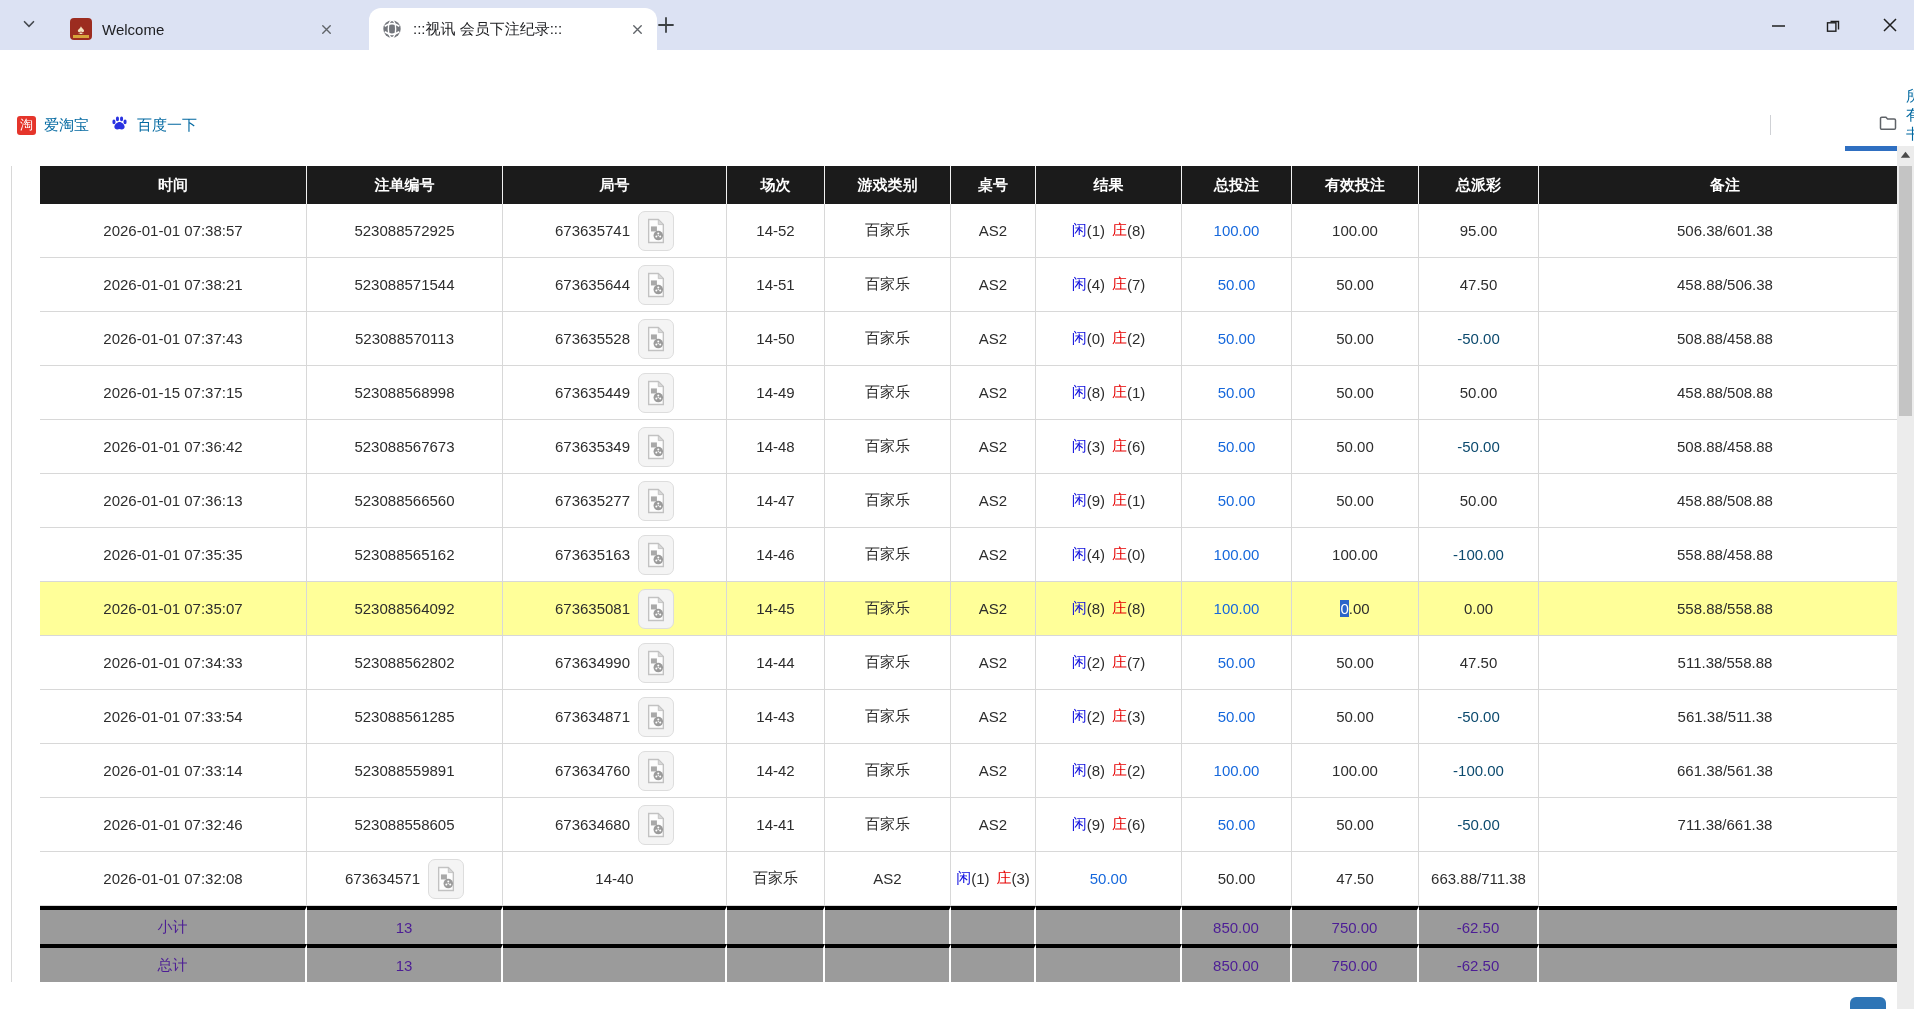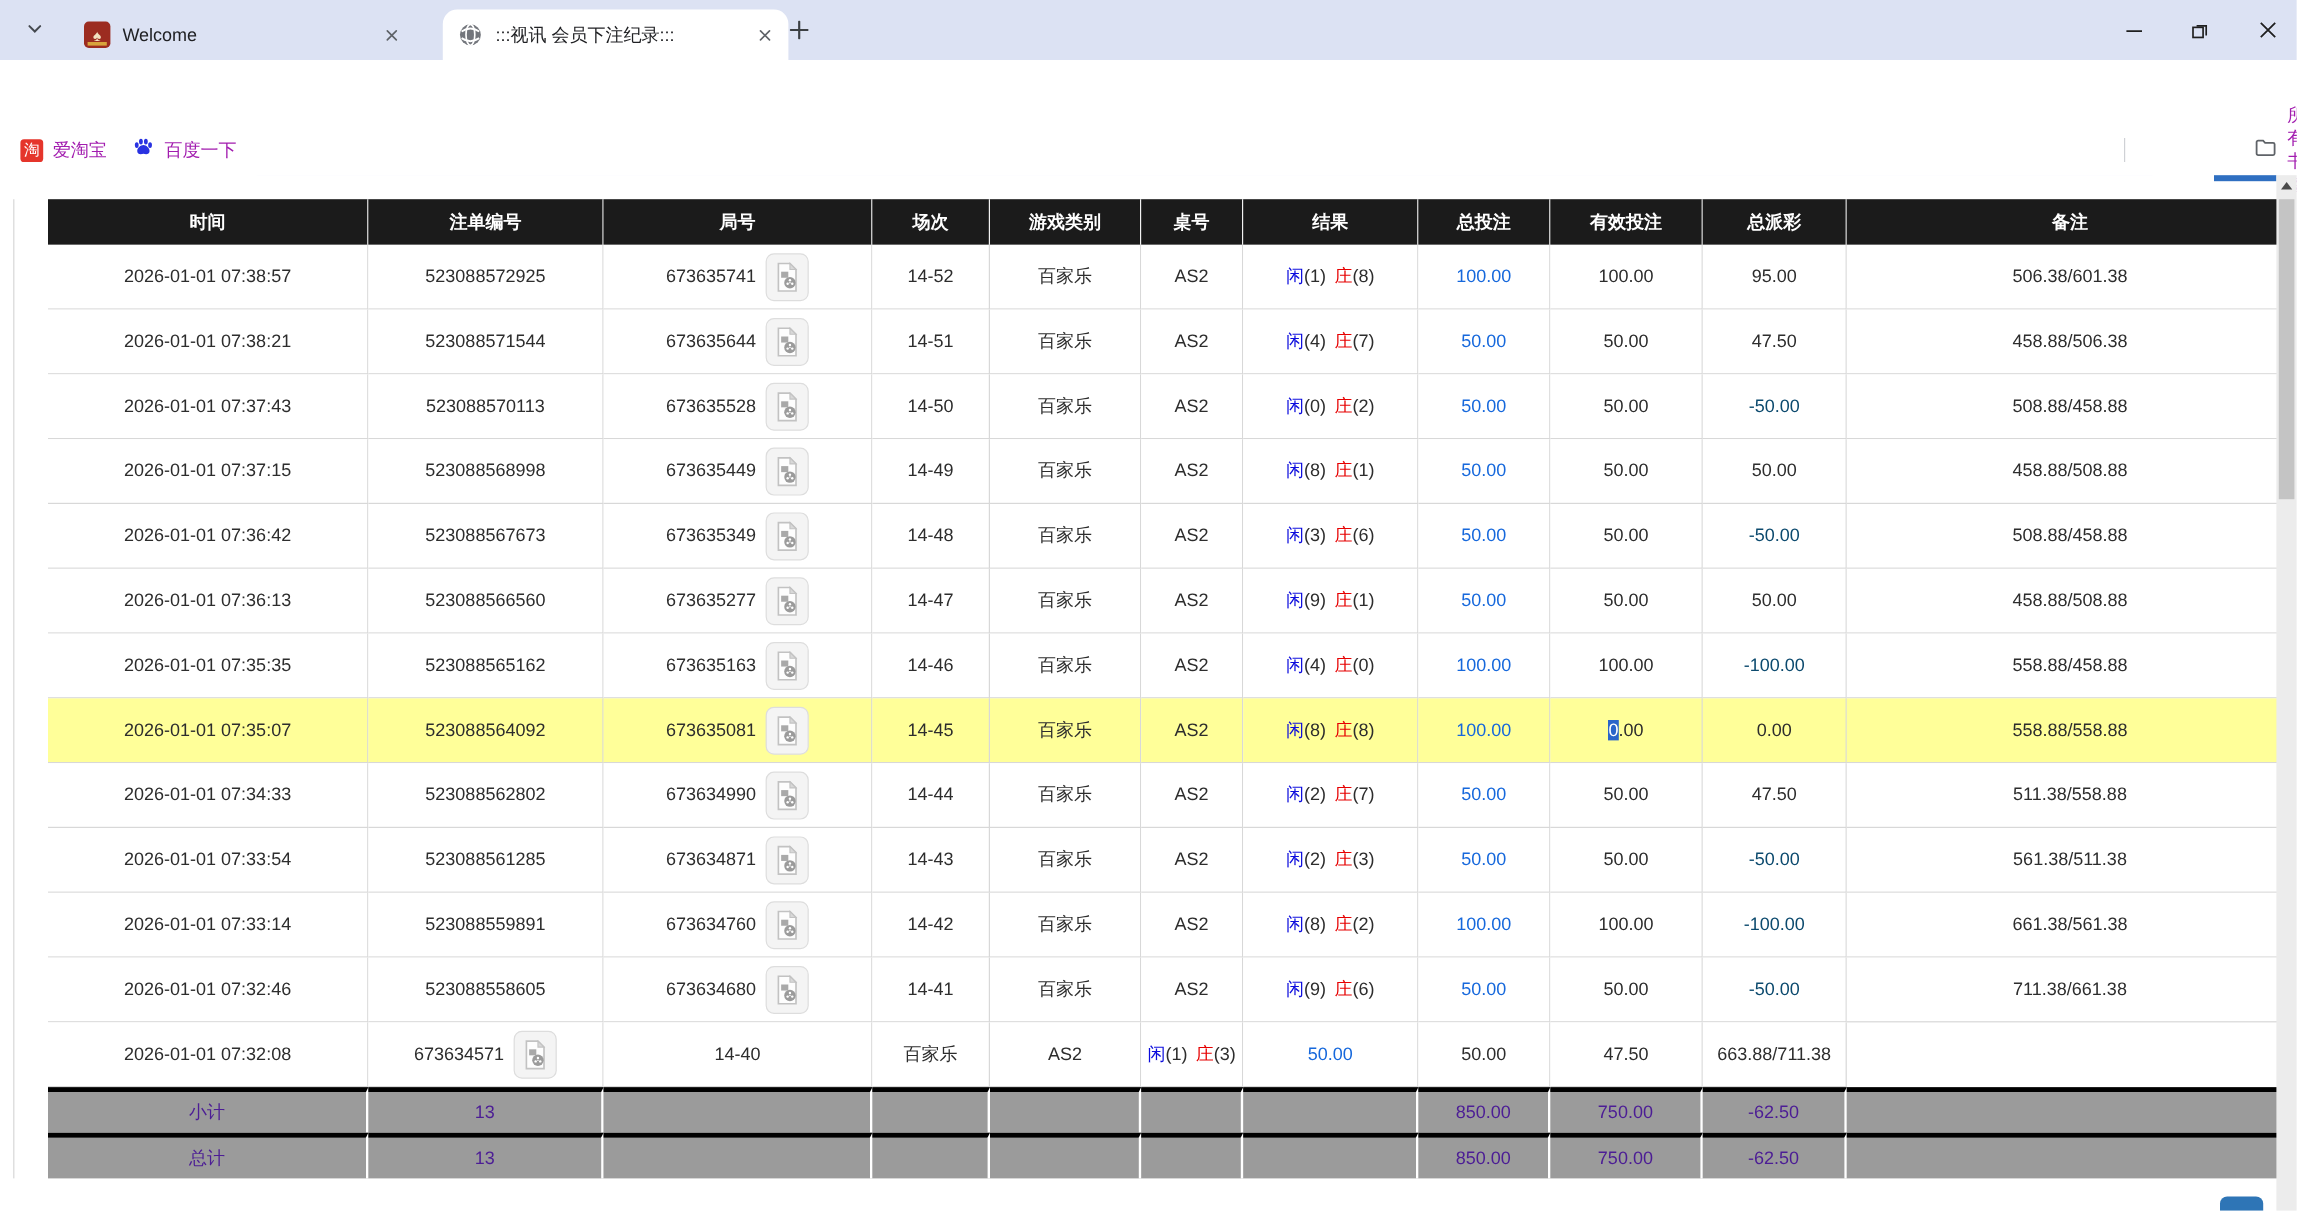--- a/index.html
+++ b/index.html
@@ -34,21 +34,21 @@
             border-radius:18px; background:#eef1fa; display:flex; align-items:center; padding:0 14px; }
   .url-text { flex:1; margin-left:12px; font-size:16px; color:#202124; white-space:nowrap; overflow:hidden; }
   .pill-ico { width:24px; height:24px; display:flex; align-items:center; justify-content:center; margin-left:14px; }
   .avatar { position:absolute; left:1831px; top:62px; width:32px; height:32px; border-radius:50%;
             background:#cfe1fb; display:flex; align-items:flex-end; justify-content:center; overflow:hidden; }
   .menu-dots { position:absolute; left:1884px; top:64px; width:24px; height:28px;
                display:flex; align-items:center; justify-content:center; }
 
   .bookmarks { position:absolute; top:104px; left:0; width:1914px; height:42px; background:#fff; }
   .bm { position:absolute; top:0; height:42px; display:flex; align-items:center; }
-  .bm-label { font-size:15px; color:#a21caf; margin-left:8px; }
+  .bm-label { font-size:15px; color:#0369a1; margin-left:8px; }
   .bm-ico-tao { width:19px; height:19px; background:#e5352b; border-radius:3px; color:#fff;
                 font-size:13px; display:flex; align-items:center; justify-content:center; }
   .bm1 { left:17px; } .bm2 { left:110px; }
   .bm-divider { position:absolute; left:1770px; top:11px; width:1px; height:20px; background:#cfd1d5; }
   .bm-right { left:1878px; }
 
   
   .page { position:absolute; top:146px; left:0; width:1914px; height:863px; background:#fff; }
   .blue-sliver { position:absolute; left:1845px; top:0px; width:52px; height:5px; background:#2f6fc1; }
   .blue-bottom { position:absolute; left:1850px; top:851px; width:36px; height:12px;
@@ -340,21 +340,21 @@
           <span class="res-gap"></span>
           <span class="b-lbl">庄</span>
           <span>(2)</span>
         </div>
         <div class="tcell amt-blue">50.00</div>
         <div class="tcell">50.00</div>
         <div class="tcell neg">-50.00</div>
         <div class="tcell">508.88/458.88</div>
       </div>
       <div class="trow tdata">
-        <div class="tcell">2026-01-01 07:37:15</div>
+        <div class="tcell">2026-01-15 07:37:15</div>
         <div class="tcell">523088568998</div>
         <div class="tcell">
           <span>673635449</span>
           <span class="vid-btn">
             <svg width="22" height="26" viewBox="0 0 24 28">
               <path d="M4 1.5h10.5L20 7v19.5H4z" fill="#fdfdfd" stroke="#c2c2c2" stroke-width="1.5"></path>
               <path d="M14.5 1.5L20 7h-5.5z" fill="#d8d8d8" stroke="#c2c2c2" stroke-width="1"></path>
               <rect x="6.5" y="9" width="6.5" height="5.5" fill="#a9a9a9"></rect>
               <circle cx="14.5" cy="19" r="5.2" fill="#9b9b9b"></circle>
               <circle cx="14.5" cy="16.8" r="1.1" fill="#fff"></circle>

